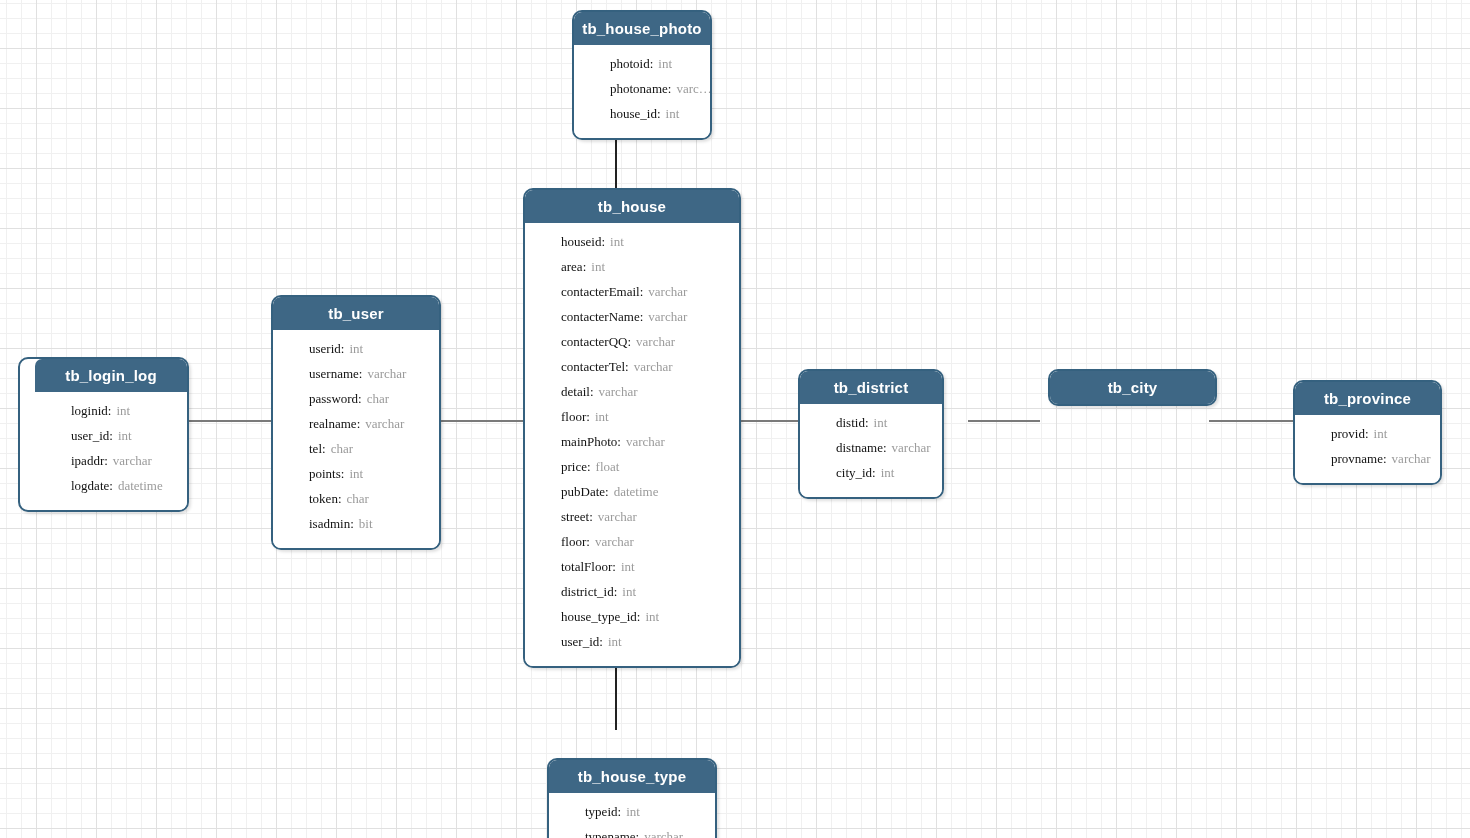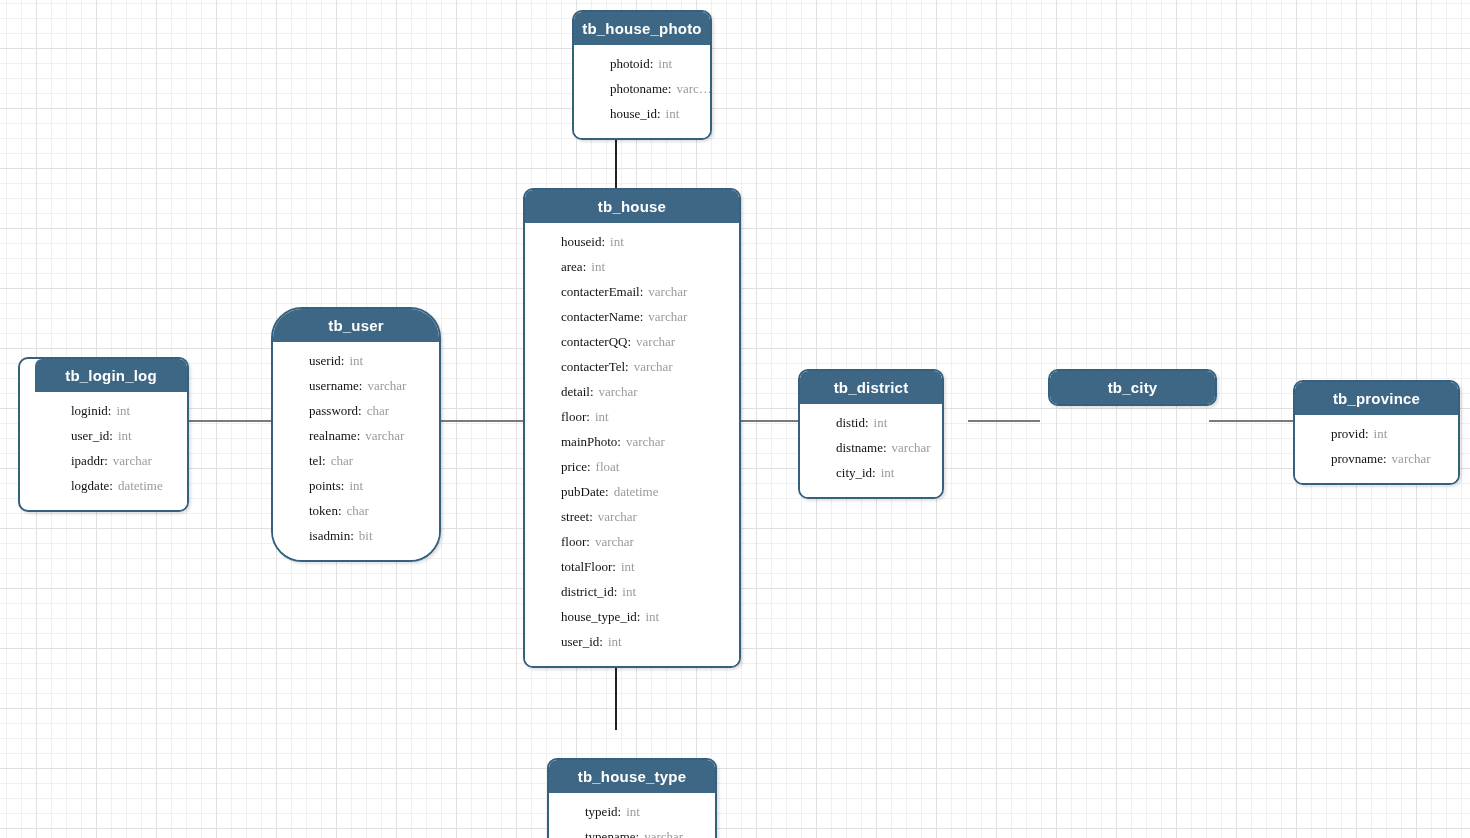--- a/index.html
+++ b/index.html
@@ -68,21 +68,21 @@
 <div class="canvas">
     <div class="entity" style="left: 18px; top: 357px; width: 171px; padding-left: 15px;">
       <div class="entity-header">tb_login_log</div>
       <div class="entity-body">
         <div class="field-row"><span class="fname">loginid</span><span class="ftype">int</span></div>
         <div class="field-row"><span class="fname">user_id</span><span class="ftype">int</span></div>
         <div class="field-row"><span class="fname">ipaddr</span><span class="ftype">varchar</span></div>
         <div class="field-row"><span class="fname">logdate</span><span class="ftype">datetime</span></div>
       </div>
     </div>
-    <div class="entity" style="left: 271px; top: 307px; width: 170px; border-radius: 31px;">
+    <div class="entity" style="left: 271px; top: 295px; width: 170px;">
       <div class="entity-header">tb_user</div>
       <div class="entity-body">
         <div class="field-row"><span class="fname">userid</span><span class="ftype">int</span></div>
         <div class="field-row"><span class="fname">username</span><span class="ftype">varchar</span></div>
         <div class="field-row"><span class="fname">password</span><span class="ftype">char</span></div>
         <div class="field-row"><span class="fname">realname</span><span class="ftype">varchar</span></div>
         <div class="field-row"><span class="fname">tel</span><span class="ftype">char</span></div>
         <div class="field-row"><span class="fname">points</span><span class="ftype">int</span></div>
         <div class="field-row"><span class="fname">token</span><span class="ftype">char</span></div>
         <div class="field-row"><span class="fname">isadmin</span><span class="ftype">bit</span></div>
@@ -122,21 +122,21 @@
       <div class="entity-header">tb_district</div>
       <div class="entity-body">
         <div class="field-row"><span class="fname">distid</span><span class="ftype">int</span></div>
         <div class="field-row"><span class="fname">distname</span><span class="ftype">varchar</span></div>
         <div class="field-row"><span class="fname">city_id</span><span class="ftype">int</span></div>
       </div>
     </div>
     <div class="entity" style="left: 1040px; top: 369px; width: 169px; margin-left: 8px;">
       <div class="entity-header">tb_city</div>
     </div>
-    <div class="entity" style="left: 1293px; top: 380px; width: 167px;">
+    <div class="entity" style="left: 1293px; top: 380px; width: 149px;">
       <div class="entity-header">tb_province</div>
       <div class="entity-body">
         <div class="field-row"><span class="fname">provid</span><span class="ftype">int</span></div>
         <div class="field-row"><span class="fname">provname</span><span class="ftype">varchar</span></div>
       </div>
     </div>
     <div class="entity" style="left: 547px; top: 730px; width: 170px; margin-top: 28px;">
       <div class="entity-header">tb_house_type</div>
       <div class="entity-body">
         <div class="field-row"><span class="fname">typeid</span><span class="ftype">int</span></div>

